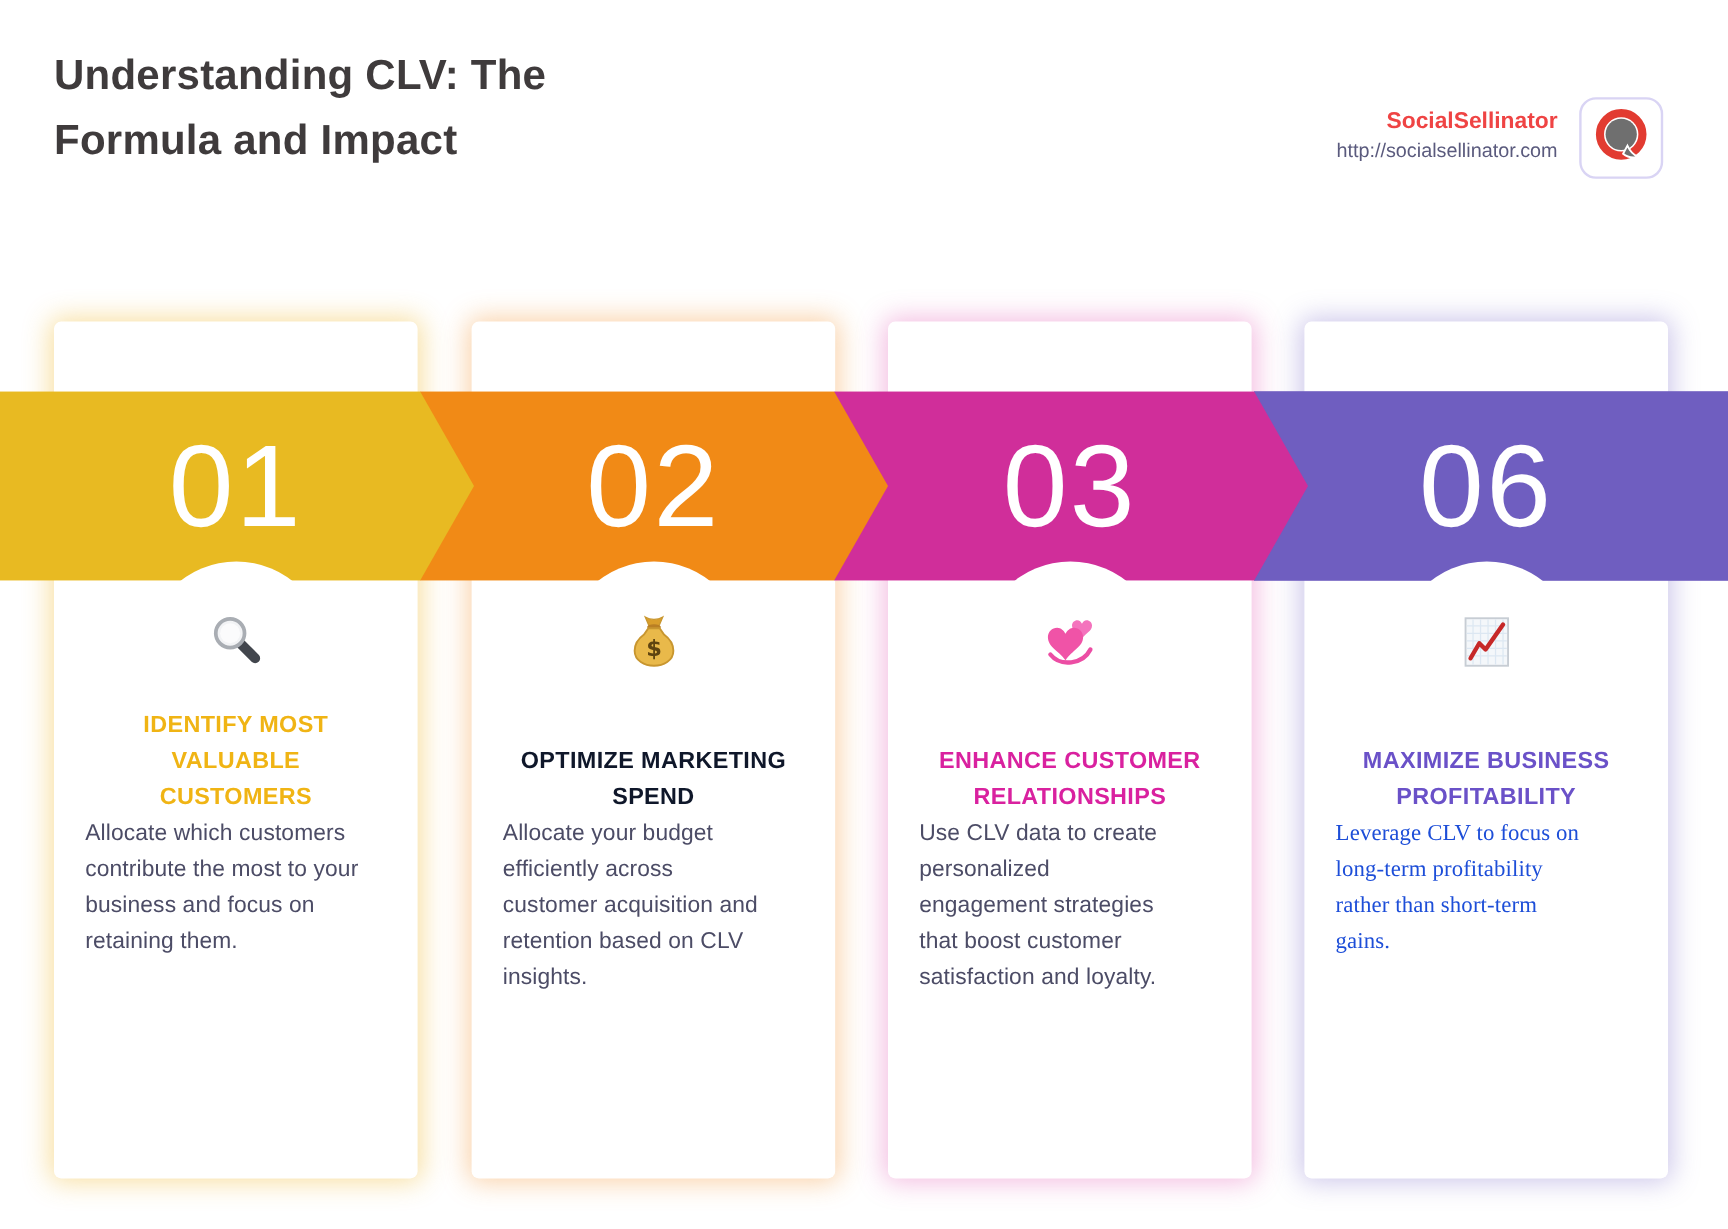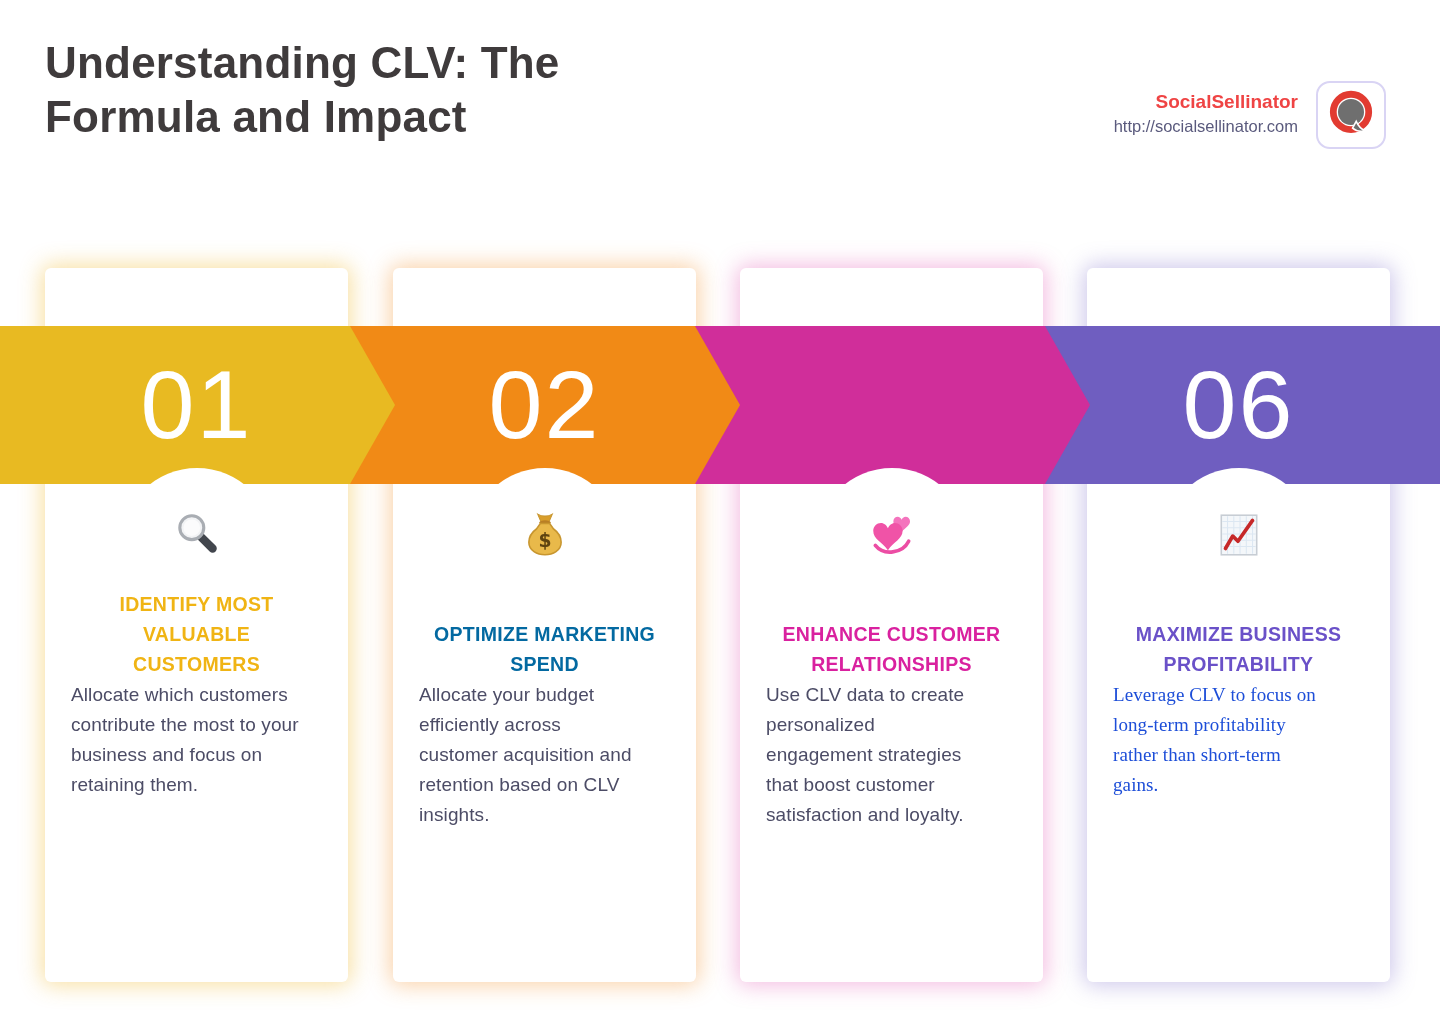--- a/index.html
+++ b/index.html
@@ -1,20 +1,20 @@
 <!DOCTYPE html>
 <html><head>
 <meta charset="utf-8">
 <style>
   html,body{margin:0;padding:0;background:#fff;}
   .page{position:relative;width:1440px;height:1024px;background:#ffffff;overflow:hidden;
         font-family:"Liberation Sans","DejaVu Sans",sans-serif;}
 
   
-  .header-title{position:absolute;left:45px;top:36px;font-size:44px;line-height:54px;
+  .header-title{position:absolute;left:45px;top:36px;font-size:35px;line-height:54px;
 межfont-weight:700;font-weight:700;letter-spacing:.2px;white-space:pre-line;}
   .header-subtitle{position:absolute;left:45px;top:153px;font-size:20px;letter-spacing:.1px;}
 
   .brand{position:absolute;right:142px;top:90px;text-align:right;}
   .brand-name{font-size:19px;font-weight:700;line-height:24px;}
   .brand-url{font-size:16.5px;line-height:22px;margin-top:1px;}
   .logo-frame{position:absolute;left:1316px;top:81px;width:66px;height:64px;background:#fff;
               border:2px solid #D9D4F4;border-radius:14px;display:flex;align-items:center;justify-content:center;}
 
   
@@ -76,20 +76,21 @@
   <div class="band band-2" style="background: rgb(241, 138, 22);"></div>
   <div class="band band-1" style="background: rgb(232, 186, 34);"></div>
 
   <div class="notch" style="left:120.5px"></div>
   <div class="notch" style="left:468.5px"></div>
   <div class="notch" style="left:815.5px"></div>
   <div class="notch" style="left:1162.5px"></div>
 
   <div class="step-num" style="left:45px">01</div>
   <div class="step-num" style="left:393px">02</div>
+  <div class="step-num" style="left:740px">03</div>
   <div class="step-num" style="left:1087px">06</div>
 
   <div class="content" style="left:45px">
     <div class="icon-wrap">
       <svg width="50" height="50" viewBox="0 0 48 48">
         <line x1="28" y1="26" x2="39" y2="37" stroke="#42464d" stroke-width="8" stroke-linecap="round"></line>
         <circle cx="19" cy="17" r="11.5" fill="#f2f3f5" stroke="#a9adb3" stroke-width="3"></circle>
         <circle cx="19" cy="17" r="8" fill="#fbfbfc"></circle>
       </svg>
     </div>
@@ -104,21 +105,21 @@
 
   <div class="content" style="left:393px">
     <div class="icon-wrap">
       <svg width="50" height="50" viewBox="0 0 48 48">
         <path d="M17 4 C21 6.5 27 6.5 31 4 L28 11 L20 11 Z" fill="#D99E2B" stroke="#C8962F" stroke-width="1"></path>
         <ellipse cx="24" cy="12" rx="5.5" ry="2.2" fill="#B97F24"></ellipse>
         <path d="M19.5 13 h9 l3.5 5 c5.5 4 7.5 8.5 7.5 13 c0 8-8 12-15.5 12 s-15.5-4-15.5-12 c0-4.5 2-9 7.5-13 z" fill="#E9B94A" stroke="#C8962F" stroke-width="1.5"></path>
         <text x="24" y="35.5" font-size="18" font-weight="bold" fill="#5F4410" text-anchor="middle" font-family="DejaVu Sans, sans-serif">$</text>
       </svg>
     </div>
-    <div class="step-heading" style="color: #0369a1;">OPTIMIZE MARKETING
+    <div class="step-heading" style="color: #0f172a;">OPTIMIZE MARKETING
 SPEND</div>
     <div class="step-body" style="color: rgb(76, 76, 102);">Allocate your budget
 efficiently across
 customer acquisition and
 retention based on CLV
 insights.</div>
   </div>
 
   <div class="content" style="left:740px">
     <div class="icon-wrap">

